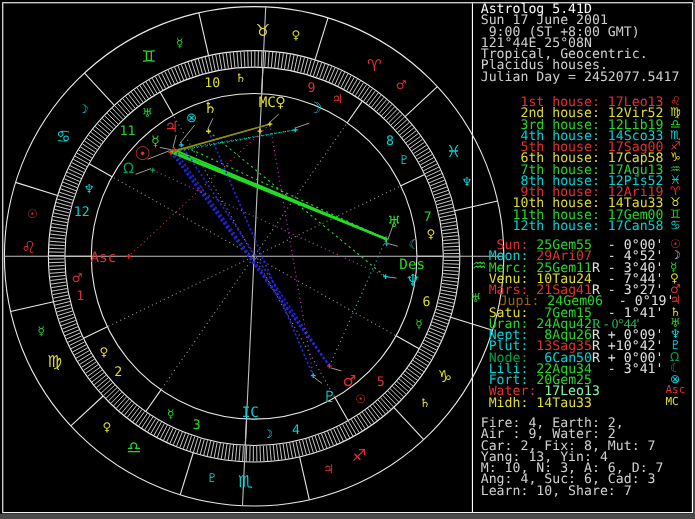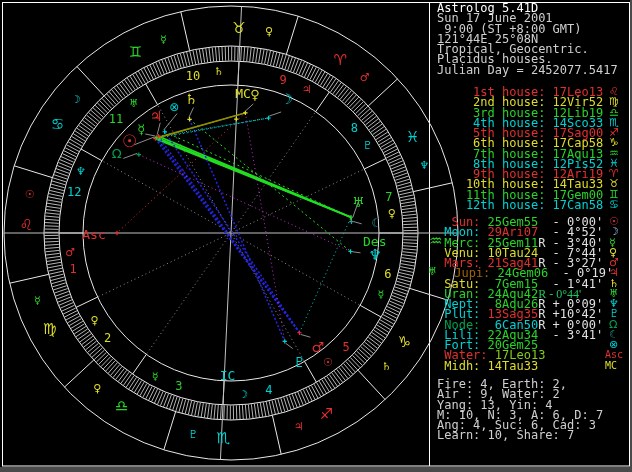--- a/index.html
+++ b/index.html
@@ -564,26 +564,27 @@
         <div class="row"><span style="color: rgb(222, 222, 42);"> Venu:</span><span style="color: rgb(222, 222, 42);"> 10Tau24</span><span style="color: rgb(224, 224, 224);">  - 7°44'</span><span class="sym" style="color: rgb(222, 222, 42);">♀</span></div>
         <div class="row"><span style="color: rgb(224, 48, 48);"> Mars:</span><span style="color: rgb(224, 48, 48);"> 21Sag41</span><span style="color: rgb(224, 224, 224);">R - 3°27'</span><span class="sym" style="color: rgb(224, 48, 48);">♂</span></div>
         <div class="row"><span style="color: #a16207; margin-left: 10px;"> Jupi:</span><span style="color: rgb(40, 212, 40);"> 24Gem06</span><span style="color: rgb(224, 224, 224);">  - 0°19'</span><span class="sym" style="color: rgb(224, 48, 48);">♃</span></div>
         <div class="row"><span style="color: rgb(222, 222, 42);"> Satu:</span><span style="color: rgb(40, 212, 40);">  7Gem15</span><span style="color: rgb(224, 224, 224);">  - 1°41'</span><span class="sym" style="color: rgb(222, 222, 42);">♄</span></div>
         <div class="row"><span style="color: rgb(40, 212, 40);"> Uran:</span><span style="color: rgb(40, 212, 40);"> 24Aqu42</span><span style="color: #22c55e; font-family: Liberation Serif, serif;">R - 0°44'</span><span class="sym" style="color: rgb(40, 212, 40);">♅</span></div>
         <div class="row"><span style="color: rgb(0, 210, 210);"> Nept:</span><span style="color: rgb(40, 212, 40);">  8Aqu26</span><span style="color: rgb(224, 224, 224);">R + 0°09'</span><span class="sym" style="color: rgb(0, 210, 210);">♆</span></div>
         <div class="row"><span style="color: rgb(0, 210, 210);"> Plut:</span><span style="color: rgb(224, 48, 48);"> 13Sag35</span><span style="color: rgb(224, 224, 224);">R +10°42'</span><span class="sym" style="color: rgb(0, 210, 210);">♇</span></div>
         <div class="row"><span style="color: rgb(0, 160, 80);"> Node:</span><span style="color: rgb(0, 210, 210);">  6Can50</span><span style="color: rgb(224, 224, 224);">R + 0°00'</span><span class="sym" style="color: rgb(0, 160, 80);">Ω</span></div>
         <div class="row"><span style="color: rgb(0, 210, 210);"> Lili:</span><span style="color: rgb(40, 212, 40);"> 22Aqu34</span><span style="color: rgb(224, 224, 224);">  - 3°41'</span><span class="sym" style="color: rgb(47, 160, 160);">☾</span></div>
         <div class="row"><span style="color: rgb(0, 210, 210);"> Fort:</span><span style="color: rgb(40, 212, 40);"> 20Gem25</span><span style="color: rgb(224, 224, 224);"> </span><span class="sym" style="color: rgb(0, 210, 210);">⊗</span></div>
-        <div class="row"><span style="color: rgb(224, 48, 48);"> Water:</span><span style="color: #84cc16; margin-top: 40px;"> 17Leo13</span><span style="color: rgb(224, 224, 224);"> </span><span class="symtxt" style="color: rgb(224, 48, 48);">Asc</span></div>
+        <div class="row"><span style="color: rgb(224, 48, 48);"> Water:</span><span style="color: #86efac; margin-top: 40px;"> 17Leo13</span><span style="color: rgb(224, 224, 224);"> </span><span class="symtxt" style="color: rgb(224, 48, 48);">Asc</span></div>
         <div class="row"><span style="color: rgb(222, 222, 42);"> Midh:</span><span style="color: rgb(222, 222, 42);"> 14Tau33</span><span style="color: rgb(224, 224, 224);"> </span><span class="symtxt" style="color: rgb(222, 222, 42);">MC</span></div>
       </div>
 
     <div class="blk" style="top:379px">
       <div class="row" style="color:#cfcfcf">Fire: 4, Earth: 2,</div>
       <div class="row" style="color:#cfcfcf">Air : 9, Water: 2</div>
+      <div class="row" style="color:#cfcfcf">Car: 2, Fix: 8, Mut: 7</div>
       <div class="row" style="color:#cfcfcf">Yang: 13, Yin: 4</div>
       <div class="row" style="color:#cfcfcf">M: 10, N: 3, A: 6, D: 7</div>
       <div class="row" style="color:#cfcfcf">Ang: 4, Suc: 6, Cad: 3</div>
       <div class="row" style="color:#cfcfcf">Learn: 10, Share: 7</div>
     </div>
   </div>
 </div>
 
 </body></html>

